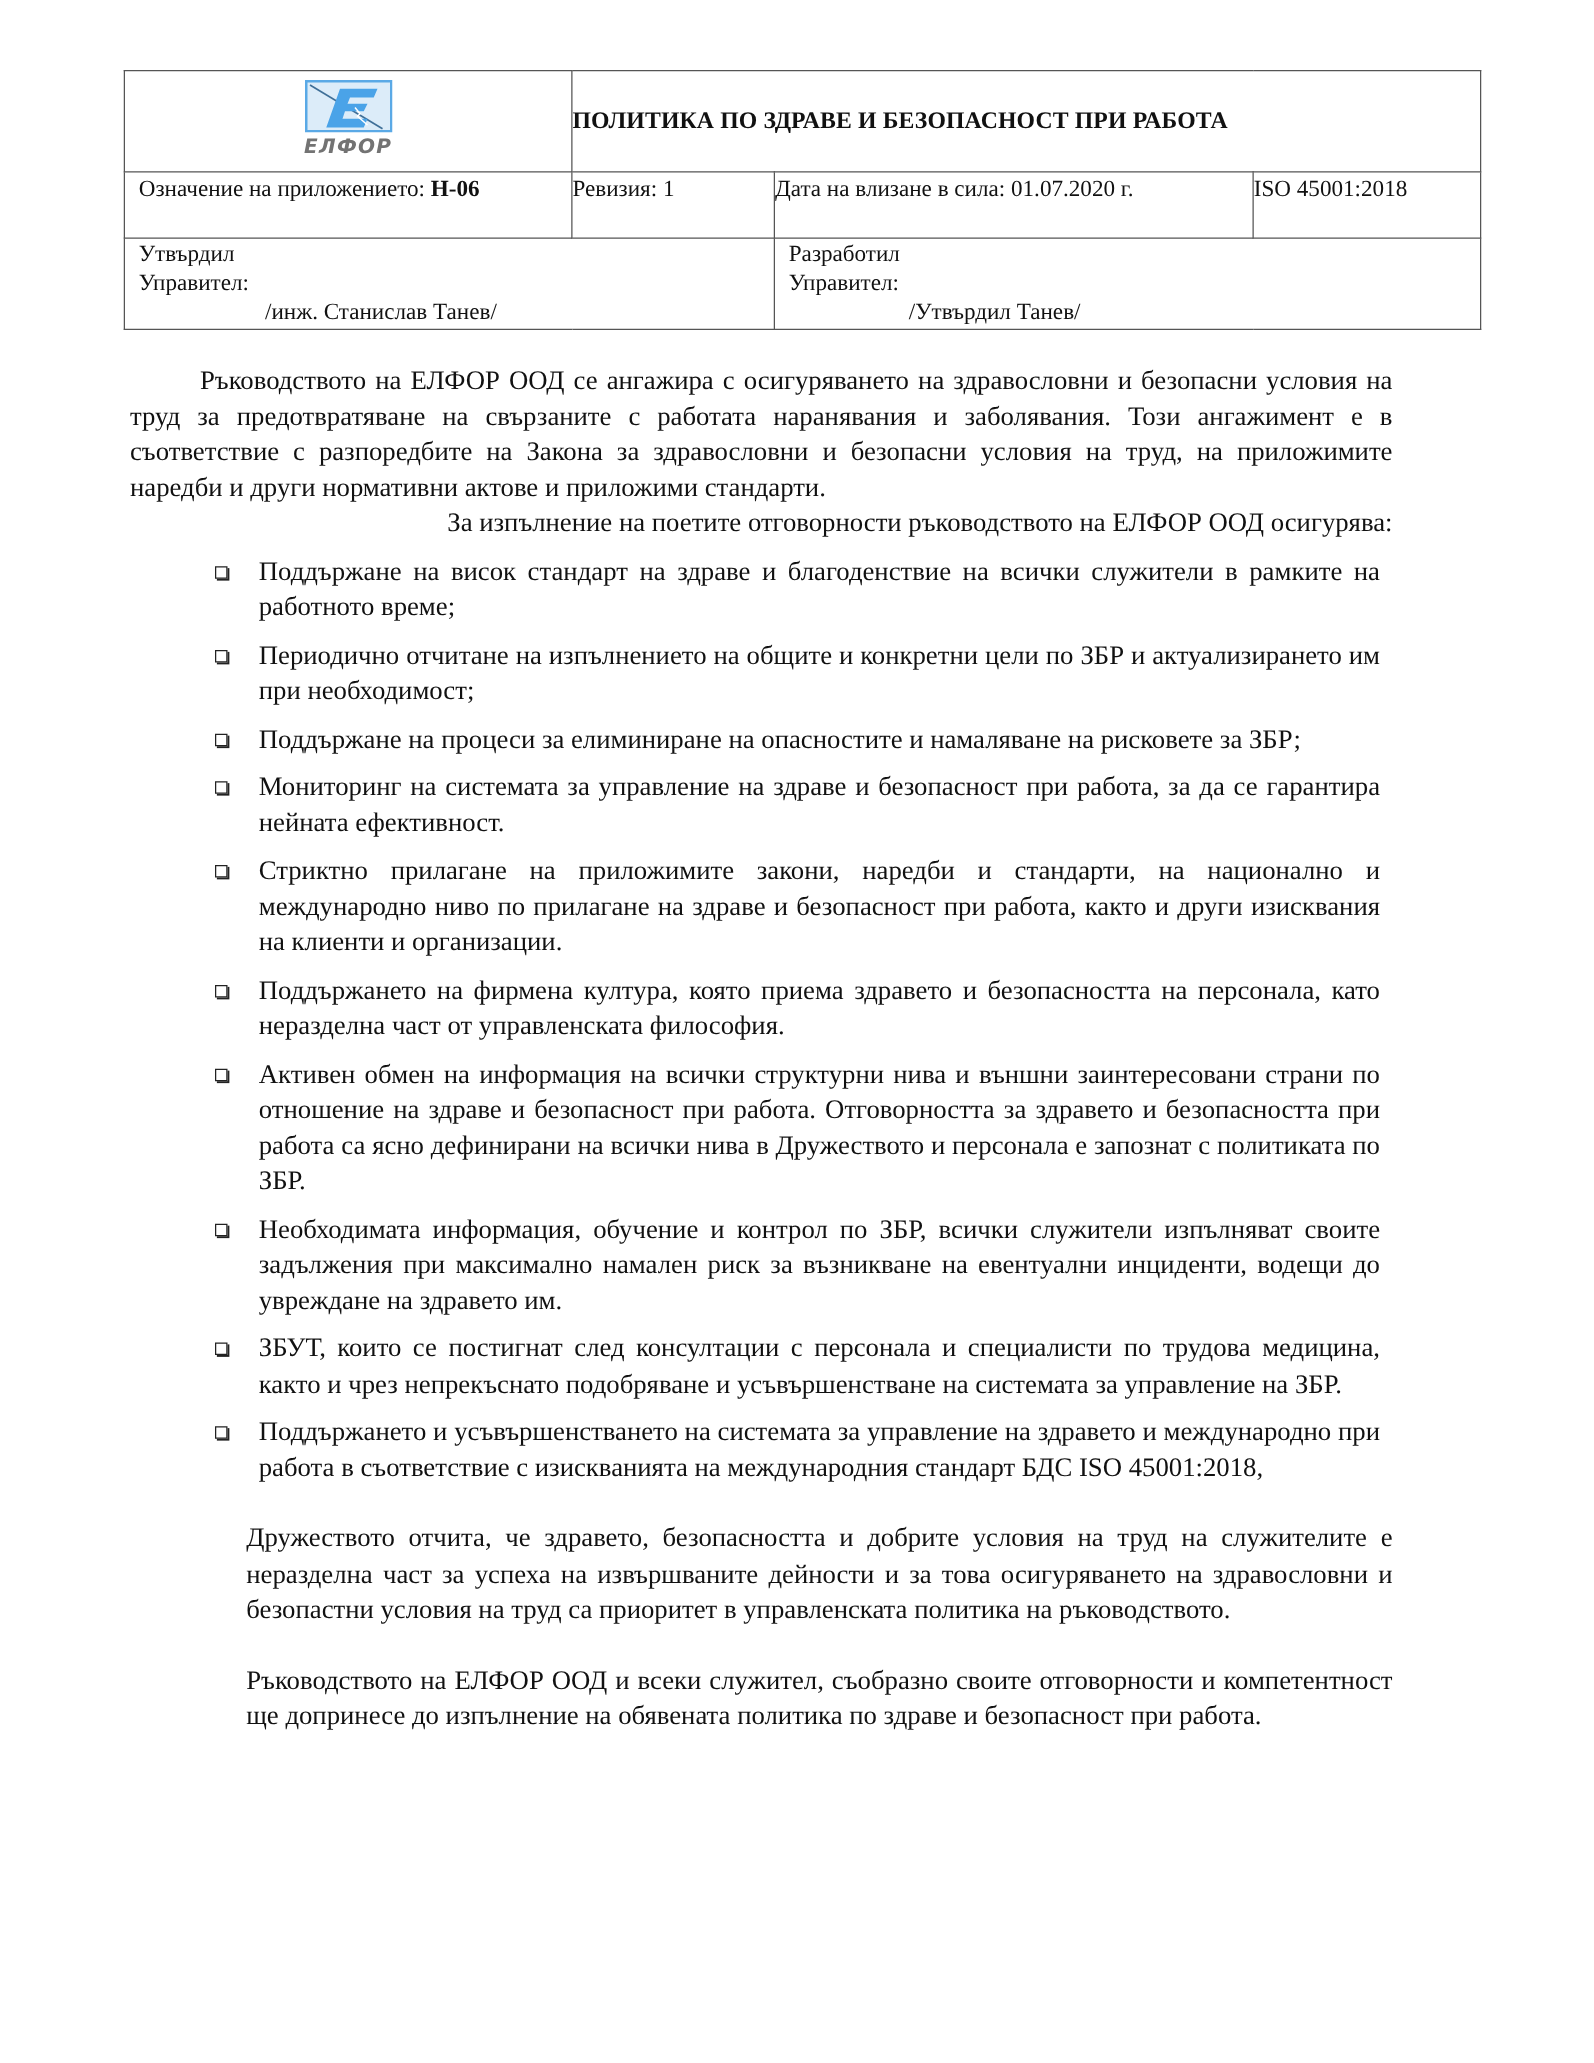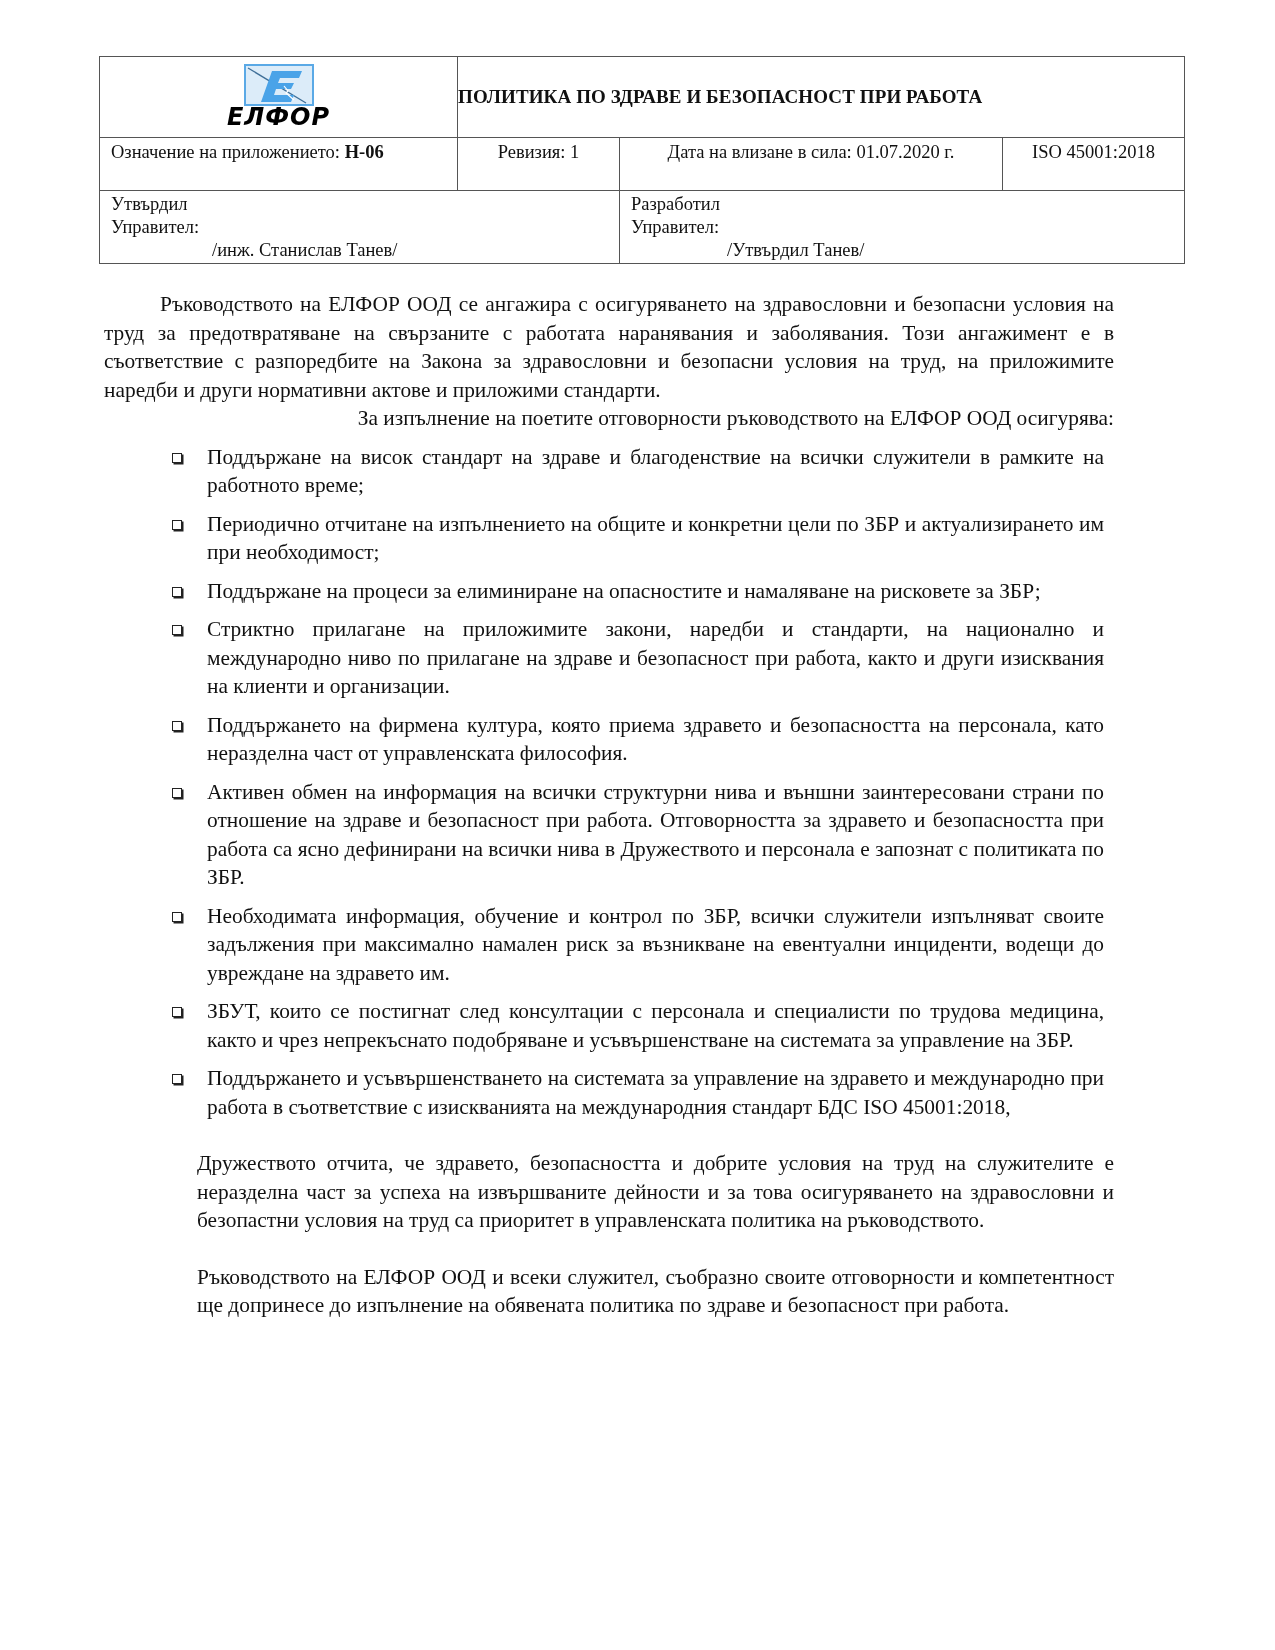--- a/index.html
+++ b/index.html
@@ -16,29 +16,29 @@
     font-size: 18.5px;
   }
   .hdr td { border: 1.3px solid #555; vertical-align: top; padding: 0; }
   .logo-cell { height: 80px; text-align: center; vertical-align: middle !important; }
   .title-cell {
     font-weight: bold; vertical-align: middle !important;
     font-size: 19px; letter-spacing: 0.1px;
   }
   .row2 td { height: 48px; padding-top: 4px !important; }
   .cell-pad { padding-left: 11px !important; }
-  .center { text-align: center; }
+  .center { text-align: left; }
   .row3 td { height: 70px; padding-left: 11px !important; padding-top: 2px !important; line-height: 23px; }
   .sig-name { display: block; }
 
   .logo { display: inline-block; position: relative; width: 140px; height: 70px; }
   .logo svg { display: block; margin: 2px auto 0; }
   .logo-text {
     display: block; font-family: "DejaVu Sans", "Liberation Sans", sans-serif;
-    font-style: italic; font-weight: bold; color: #000000; font-size: 24px; letter-spacing: 1px;
+    font-style: italic; font-weight: bold; color: #737373; font-size: 16px; letter-spacing: 1px;
     line-height: 20px; margin-top: 1px;
   }
 
   
   .body-text {
     position: absolute; left: 104px; top: 290px; width: 1010px;
     font-family: "Liberation Serif", serif;
     font-size: 21.4px; line-height: 28.5px; text-align: justify;
   }
   .para { margin: 0; text-indent: 56px; }
@@ -102,20 +102,21 @@
   </tbody>
     </table>
 
   <div class="body-text">
     <p class="para">Ръководството на ЕЛФОР ООД се ангажира с осигуряването на здравословни и безопасни условия на труд за предотвратяване на свързаните с работата наранявания и заболявания. Този ангажимент е в съответствие с разпоредбите на Закона за здравословни и безопасни условия на труд, на приложимите наредби и други нормативни актове и приложими стандарти.</p>
     <p class="para nojust">За изпълнение на поетите отговорности ръководството на ЕЛФОР ООД осигурява:</p>
     <ul class="list">
       <li><span class="bullet"></span><span>Поддържане на висок стандарт на здраве и благоденствие на всички служители в рамките на работното време;</span></li>
       <li><span class="bullet"></span><span>Периодично отчитане на изпълнението на общите и конкретни цели по ЗБР и актуализирането им при необходимост;</span></li>
       <li><span class="bullet"></span><span>Поддържане на процеси за елиминиране на опасностите и намаляване на рисковете за ЗБР;</span></li>
+      <li><span class="bullet"></span><span>Мониторинг на системата за управление на здраве и безопасност при работа, за да се гарантира нейната ефективност.</span></li>
       <li><span class="bullet"></span><span>Стриктно прилагане на приложимите закони, наредби и стандарти, на национално и международно ниво по прилагане на здраве и безопасност при работа, както и други изисквания на клиенти и организации.</span></li>
       <li><span class="bullet"></span><span>Поддържането на фирмена култура, която приема здравето и безопасността на персонала, като неразделна част от управленската философия.</span></li>
       <li><span class="bullet"></span><span>Активен обмен на информация на всички структурни нива и външни заинтересовани страни по отношение на здраве и безопасност при работа. Отговорността за здравето и безопасността при работа са ясно дефинирани на всички нива в Дружеството и персонала е запознат с политиката по ЗБР.</span></li>
       <li><span class="bullet"></span><span>Необходимата информация, обучение и контрол по ЗБР, всички служители изпълняват своите задължения при максимално намален риск за възникване на евентуални инциденти, водещи до увреждане на здравето им.</span></li>
       <li><span class="bullet"></span><span>ЗБУТ, които се постигнат след консултации с персонала и специалисти по трудова медицина, както и чрез непрекъснато подобряване и усъвършенстване на системата за управление на ЗБР.</span></li>
       <li><span class="bullet"></span><span>Поддържането и усъвършенстването на системата за управление на здравето и международно при работа в съответствие с изискванията на международния стандарт БДС ISO 45001:2018,</span></li>
     </ul>
     <p class="closing">Дружеството отчита, че здравето, безопасността и добрите условия на труд на служителите е неразделна част за успеха на извършваните дейности и за това осигуряването на здравословни и безопастни условия на труд са приоритет в управленската политика на ръководството.</p>
     <p class="closing">Ръководството на ЕЛФОР ООД и всеки служител, съобразно своите отговорности и компетентност ще допринесе до изпълнение на обявената политика по здраве и безопасност при работа.</p>
   </div>

